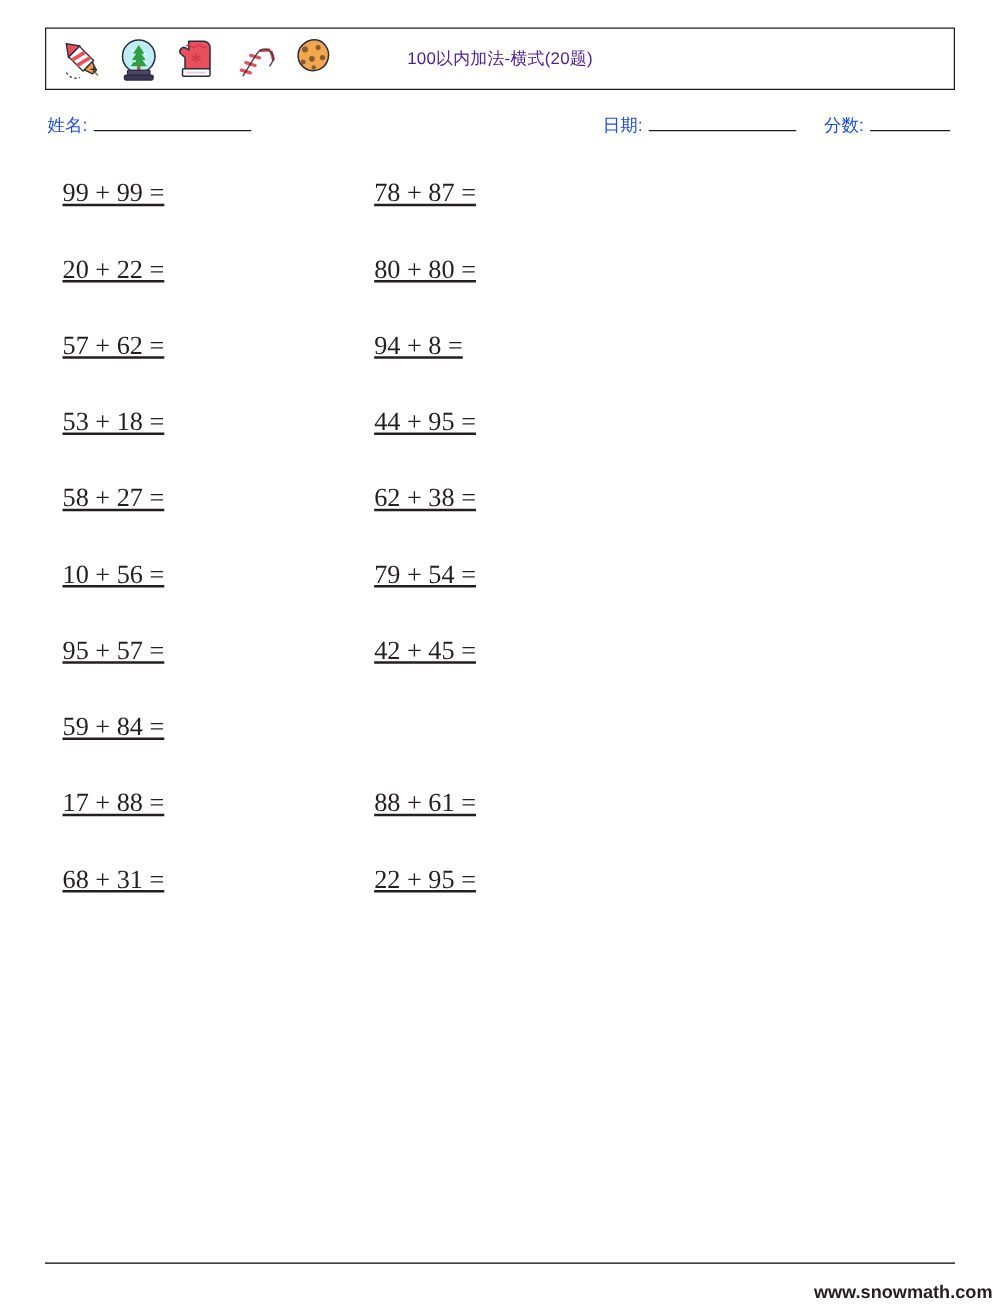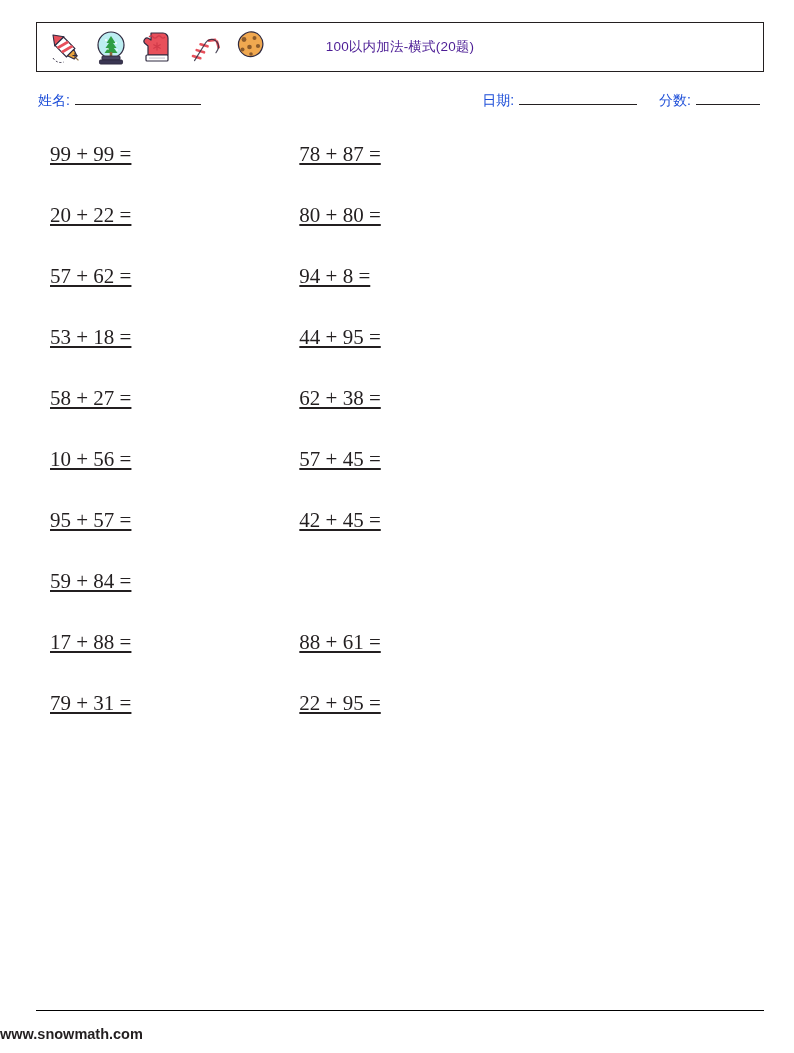--- a/index.html
+++ b/index.html
@@ -121,21 +121,21 @@
     left: 36px;
     top: 1010px;
     width: 728px;
     border-top: 1.4px solid #000000;
   }
   .footer-text {
     position: absolute;
     left: 0;
     top: 1026px;
     width: 794px;
-    text-align: left;
+    text-align: right;
     font-family: "Liberation Sans", "DejaVu Sans", sans-serif;
     font-size: 14.5px;
     font-weight: bold;
     color: #231f20;
   }
 </style>
 </head>
 <body>
 
 <div class="header-box">
@@ -252,38 +252,38 @@
     <div class="cell c2">44 + 95 =</div>
     <div class="cell empty"></div>
   </div>
   <div class="prow">
     <div class="cell c1">58 + 27 =</div>
     <div class="cell c2">62 + 38 =</div>
     <div class="cell empty"></div>
   </div>
   <div class="prow">
     <div class="cell c1">10 + 56 =</div>
-    <div class="cell c2">57 + 45 =</div>
+    <div class="cell c2">79 + 54 =</div>
     <div class="cell empty"></div>
   </div>
   <div class="prow">
     <div class="cell c1">95 + 57 =</div>
     <div class="cell c2">42 + 45 =</div>
     <div class="cell empty"></div>
   </div>
   <div class="prow">
     <div class="cell c1">59 + 84 =</div>
     <div class="cell empty"></div>
   </div>
   <div class="prow">
     <div class="cell c1">17 + 88 =</div>
     <div class="cell c2">88 + 61 =</div>
     <div class="cell empty"></div>
   </div>
   <div class="prow">
-    <div class="cell c1">79 + 31 =</div>
+    <div class="cell c1">68 + 31 =</div>
     <div class="cell c2">22 + 95 =</div>
     <div class="cell empty"></div>
   </div>
 </div>
 
 <div class="footer-rule"></div>
 <div class="footer-text">www.snowmath.com</div>
 
 </body></html>

